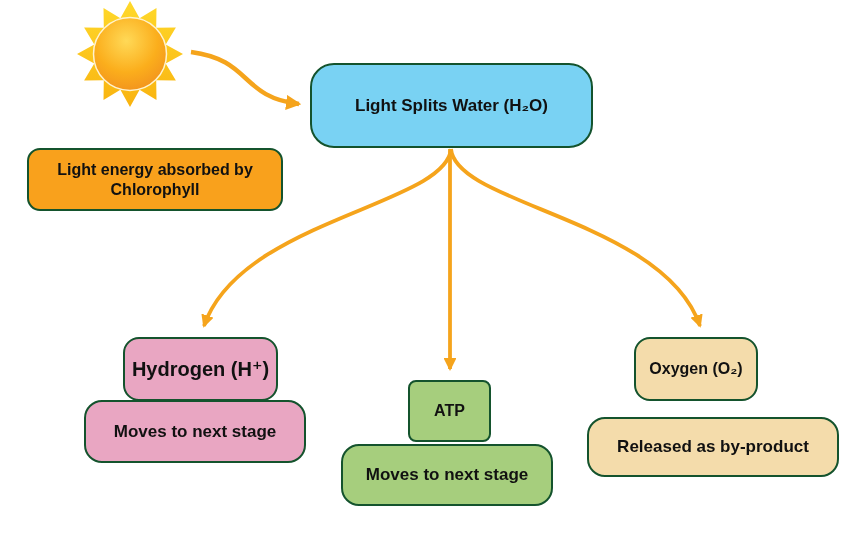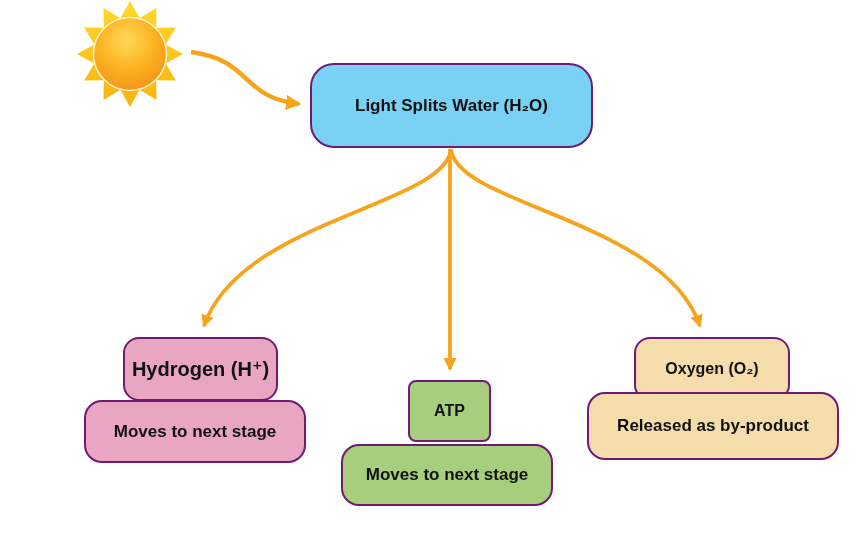--- a/index.html
+++ b/index.html
@@ -7,21 +7,21 @@
     position:relative;
     width:863px;height:540px;
     background:#ffffff;
     font-family:"Liberation Sans","DejaVu Sans",sans-serif;
     overflow:hidden;
   }
   #arrow-layer{position:absolute;left:0;top:0;width:863px;height:540px;}
   .node{
     position:absolute;
     box-sizing:border-box;
-    border:2px solid #701a75;
+    border:2px solid #14532d;
     display:flex;align-items:center;justify-content:center;
     text-align:center;
     font-weight:bold;
     color:#111111;
     line-height:1.25;
   }
   .node-blue{
     left:310px;top:63px;width:283px;height:85px;
     background:#79d2f3;border-radius:24px;font-size:17px;
   }
@@ -40,25 +40,25 @@
   }
   .node-green-1{
     left:408px;top:380px;width:83px;height:62px;
     background:#a6ce7d;border-radius:8px;font-size:16px;
   }
   .node-green-2{
     left:341px;top:444px;width:212px;height:62px;
     background:#a6ce7d;border-radius:18px;font-size:17px;
   }
   .node-tan-1{
-    left:634px;top:337px;width:156px;height:64px;
+    left:634px;top:337px;width:124px;height:64px;
     background:#f4dcab;border-radius:16px;font-size:16px;
   }
   .node-tan-2{
-    left:587px;top:392px;width:252px;height:68px;
+    left:587px;top:417px;width:252px;height:60px;
     background:#f4dcab;border-radius:18px;font-size:17px;
   }
 </style>
 </head>
 <body>
 
 <div id="canvas">
 
   <svg id="arrow-layer" width="863" height="540" viewBox="0 0 863 540" xmlns="http://www.w3.org/2000/svg">
     <defs>
@@ -87,20 +87,23 @@
 
     <path d="M450,149 L450,369" fill="none" stroke="#f5a41c" stroke-width="3.8" marker-end="url(#ah)"></path>
 
     <path d="M451,149 C456,205 664,220 700,326" fill="none" stroke="#f5a41c" stroke-width="3.8" marker-end="url(#ah)"></path>
   </svg>
 
   <div class="node node-blue">
     <span class="lbl">Light Splits Water (H₂O)</span>
   </div>
 
+  <div class="node node-orange">
+    <span class="lbl">Light energy absorbed by Chlorophyll</span>
+  </div>
 
   <div class="node node-pink-1">
     <span class="lbl">Hydrogen (H⁺)</span>
   </div>
 
   <div class="node node-pink-2">
     <span class="lbl">Moves to next stage</span>
   </div>
 
   <div class="node node-green-1">

